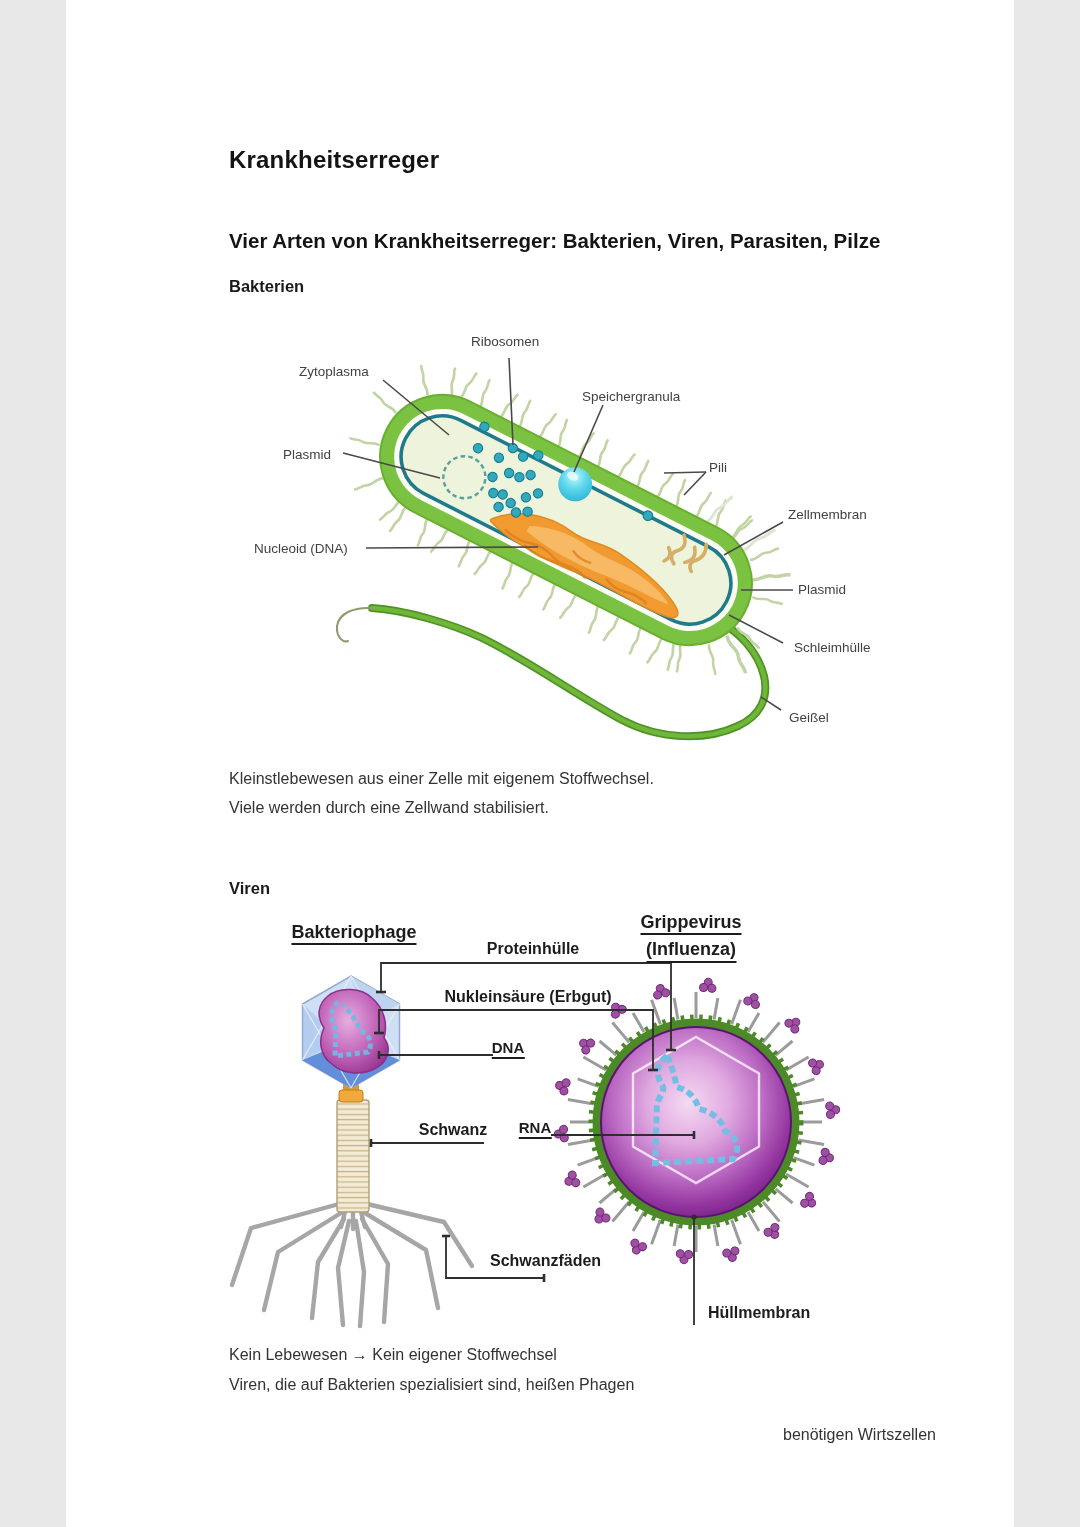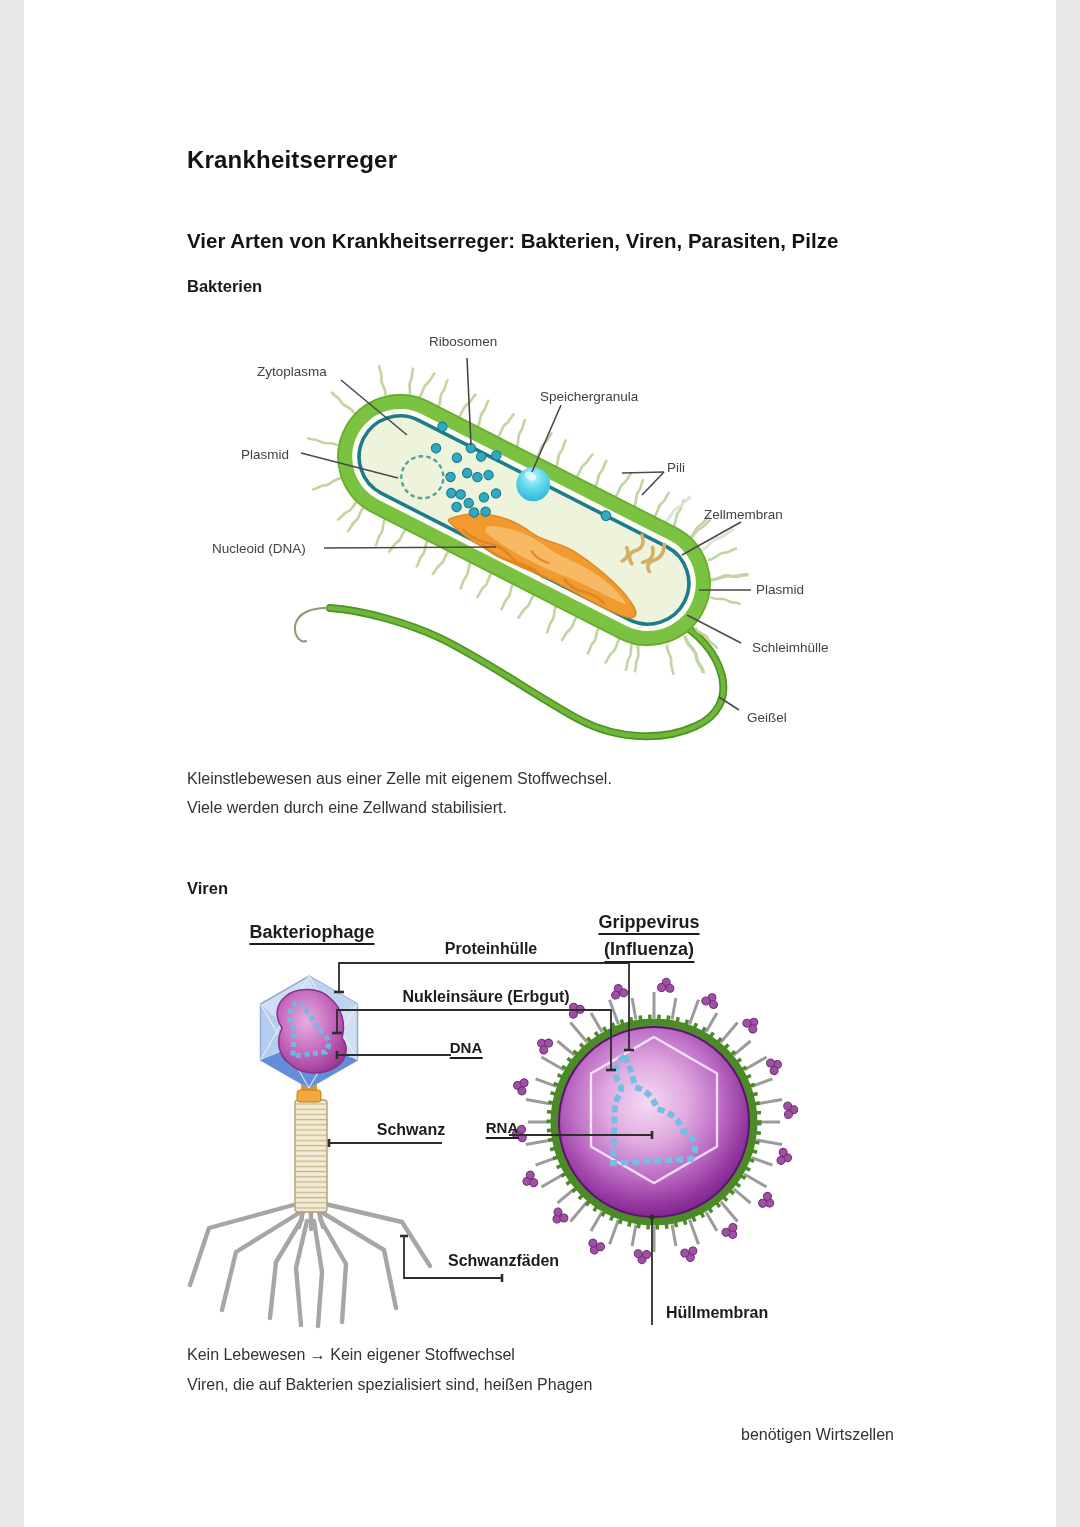--- a/index.html
+++ b/index.html
@@ -1,16 +1,16 @@
 <!DOCTYPE html>
 <html><head>
 <meta charset="utf-8">
 <style>
   html,body{margin:0;padding:0;background:#e8e8e8;}
-  .page{position:relative;width:1032px;height:1527px;background:#ffffff;overflow:hidden;
+  .page{position:relative;width:948px;height:1527px;background:#ffffff;overflow:hidden;
         font-family:"Liberation Sans",sans-serif;color:#222;margin:0 auto;}
   .abs{position:absolute;white-space:nowrap;}
   .h1{left:163px;top:146px;font-size:24px;font-weight:bold;color:#141414;letter-spacing:.2px;}
   .h2{left:163px;top:229px;font-size:20.5px;font-weight:bold;color:#141414;}
   .h3{font-size:16.5px;font-weight:bold;color:#1a1a1a;}
   .body-text{font-size:16px;color:#333;line-height:29px;}
   .bac-label{font-size:13.5px;color:#424242;}
   .vir-label{font-weight:bold;color:#1c1c1c;font-size:16px;}
   .vir-title{font-weight:bold;color:#1c1c1c;font-size:18px;text-align:center;}
   .und{border-bottom:2px solid #1c1c1c;padding-bottom:1px;}
@@ -296,41 +296,41 @@
 
   <div class="abs h1">Krankheitserreger</div>
   <div class="abs h2">Vier Arten von Krankheitserreger: Bakterien, Viren, Parasiten, Pilze</div>
   <div class="abs h3" style="left:163px;top:277px;">Bakterien</div>
 
   <div class="abs bac-label" style="left:405px;top:334px;">Ribosomen</div>
   <div class="abs bac-label" style="left:233px;top:364px;">Zytoplasma</div>
   <div class="abs bac-label" style="left:516px;top:389px;">Speichergranula</div>
   <div class="abs bac-label" style="left:217px;top:447px;">Plasmid</div>
   <div class="abs bac-label" style="left:643px;top:460px;">Pili</div>
-  <div class="abs bac-label" style="left:680px;top:507px;">Zellmembran</div>
+  <div class="abs bac-label" style="left:722px;top:507px;">Zellmembran</div>
   <div class="abs bac-label" style="left:188px;top:541px;">Nucleoid (DNA)</div>
   <div class="abs bac-label" style="left:732px;top:582px;">Plasmid</div>
   <div class="abs bac-label" style="left:728px;top:640px;">Schleimhülle</div>
   <div class="abs bac-label" style="left:723px;top:710px;">Geißel</div>
 
   <div class="abs body-text" style="left:163px;top:764px;">Kleinstlebewesen aus einer Zelle mit eigenem Stoffwechsel.</div>
   <div class="abs body-text" style="left:163px;top:793px;">Viele werden durch eine Zellwand stabilisiert.</div>
 
   <div class="abs h3" style="left:163px;top:879px;">Viren</div>
 
   <div class="abs vir-title ctr" style="left:288px;top:922px;"><span class="und">Bakteriophage</span></div>
   <div class="abs vir-title ctr" style="left:625px;top:912px;text-align:center;">
     <span class="und">Grippevirus</span><br>
     <span class="und" style="display:inline-block;margin-top:6px;">(Influenza)</span>
   </div>
   <div class="abs vir-label ctr" style="left:467px;top:940px;">Proteinhülle</div>
   <div class="abs vir-label ctr" style="left:462px;top:988px;">Nukleinsäure (Erbgut)</div>
   <div class="abs vir-label ctr" style="left:442px;top:1039px;font-size:15px;"><span class="und">DNA</span></div>
   <div class="abs vir-label ctr" style="left:387px;top:1121px;">Schwanz</div>
-  <div class="abs vir-label ctr" style="left:469px;top:1119px;font-size:15px;margin-left:9px;"><span class="und">RNA</span></div>
+  <div class="abs vir-label ctr" style="left:469px;top:1119px;font-size:15px;"><span class="und">RNA</span></div>
   <div class="abs vir-label" style="left:424px;top:1252px;">Schwanzfäden</div>
   <div class="abs vir-label" style="left:642px;top:1304px;">Hüllmembran</div>
 
   <div class="abs body-text" style="left:163px;top:1340px;">Kein Lebewesen → Kein eigener Stoffwechsel</div>
   <div class="abs body-text" style="left:717px;top:1420px;">benötigen Wirtszellen</div>
   <div class="abs body-text" style="left:163px;top:1370px;">Viren, die auf Bakterien spezialisiert sind, heißen Phagen</div>
 
 </div>
 
 </body></html>

